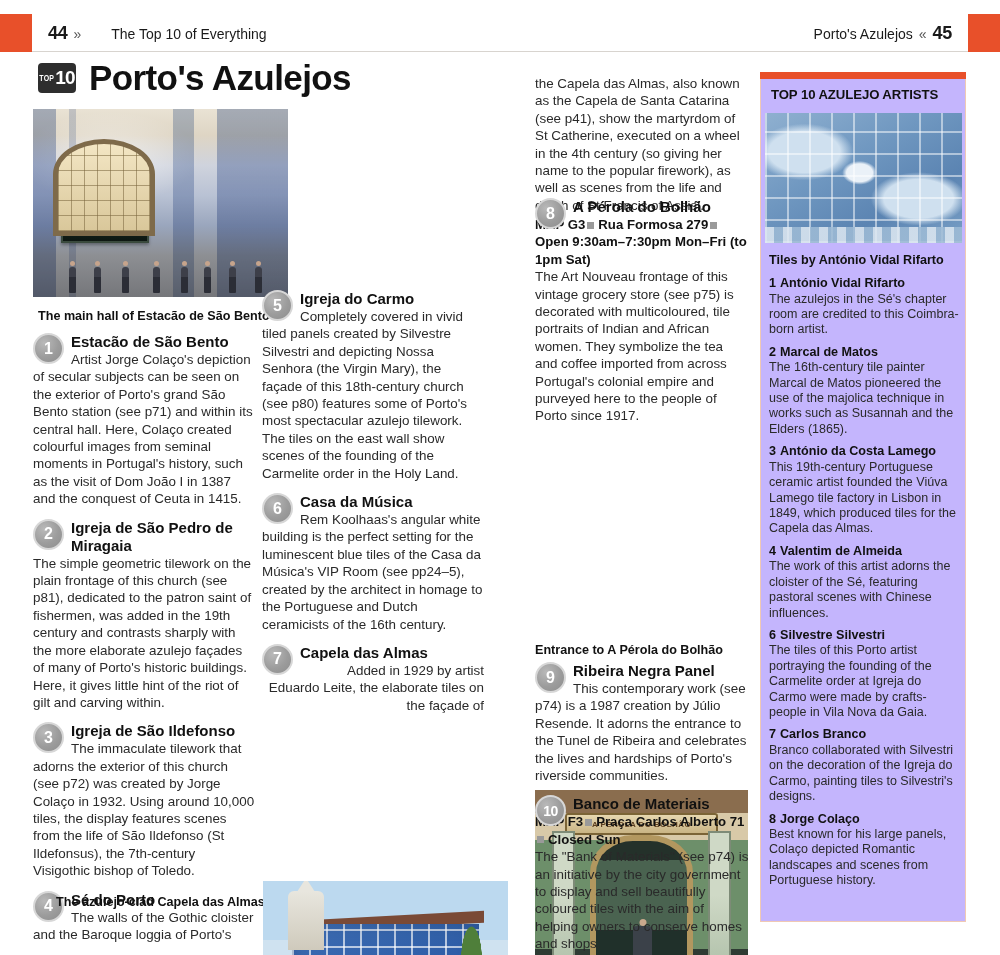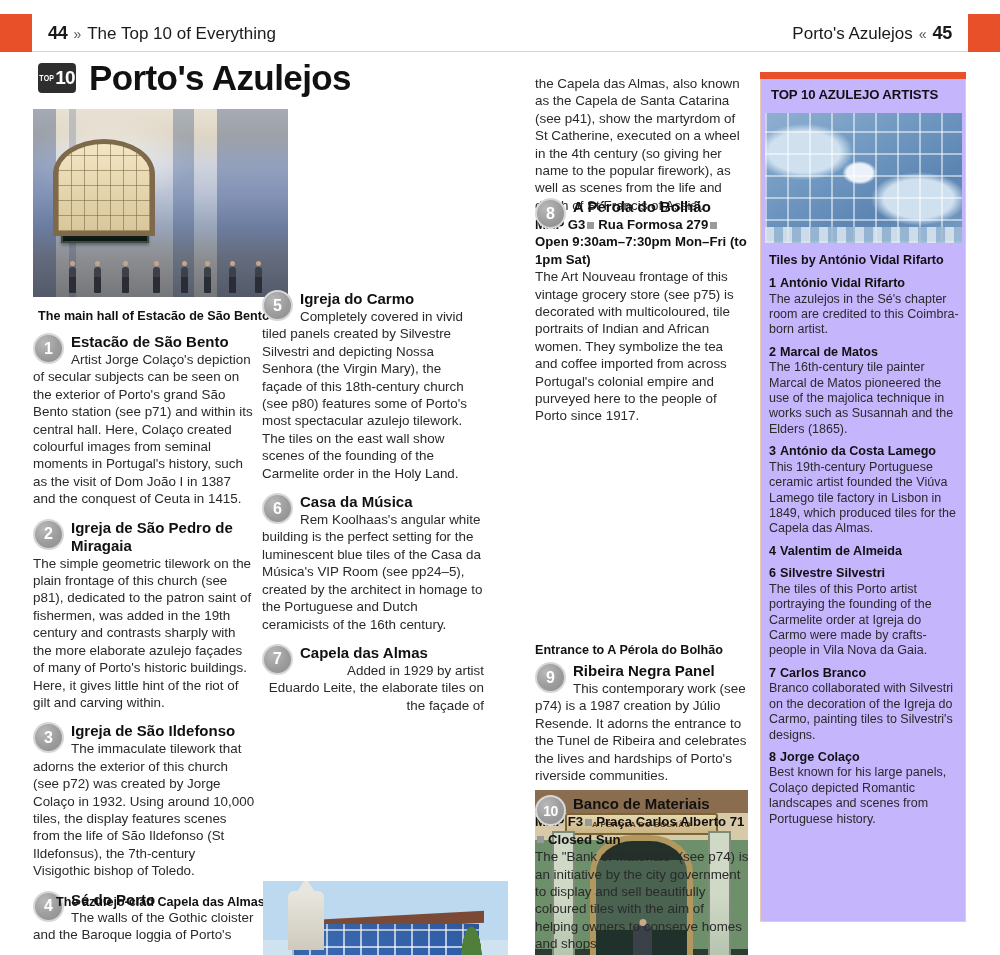--- a/index.html
+++ b/index.html
@@ -51,21 +51,21 @@
     font-size: 15.5px;
     color: #1a1a1a;
     text-align: center;
   }
   .folio {
     font-weight: bold;
     font-size: 18px;
     letter-spacing: -0.3px;
   }
   .chev { color: #555; font-size: 14px; }
-  .hdr-title { font-size: 17px; }
+  .hdr-title { font-size: 14px; margin-left: 24px; }
 
   
   .title-row {
     position: absolute;
     left: 38px; top: 60px;
     display: flex;
     align-items: center;
     gap: 13px;
   }
   .top10-badge {
@@ -539,20 +539,21 @@
       <div class="artist">
         <div class="artist-name"><span class="idx">2</span><span>Marcal de Matos</span></div>
         <div class="artist-desc">The 16th-century tile painter Marcal de Matos pioneered the use of the majolica technique in works such as Susannah and the Elders (1865).</div>
       </div>
       <div class="artist">
         <div class="artist-name"><span class="idx">3</span><span>António da Costa Lamego</span></div>
         <div class="artist-desc">This 19th-century Portuguese ceramic artist founded the Viúva Lamego tile factory in Lisbon in 1849, which produced tiles for the Capela das Almas.</div>
       </div>
       <div class="artist">
         <div class="artist-name"><span class="idx">4</span><span>Valentim de Almeida</span></div>
+        <div class="artist-desc">The work of this artist adorns the cloister of the Sé, featuring pastoral scenes with Chinese influences.</div>
       </div>
       <div class="artist">
         <div class="artist-name"><span class="idx">6</span><span>Silvestre Silvestri</span></div>
         <div class="artist-desc">The tiles of this Porto artist portraying the founding of the Carmelite order at Igreja do Carmo were made by crafts-people in Vila Nova da Gaia.</div>
       </div>
       <div class="artist">
         <div class="artist-name"><span class="idx">7</span><span>Carlos Branco</span></div>
         <div class="artist-desc">Branco collaborated with Silvestri on the decoration of the Igreja do Carmo, painting tiles to Silvestri's designs.</div>
       </div>
       <div class="artist">

